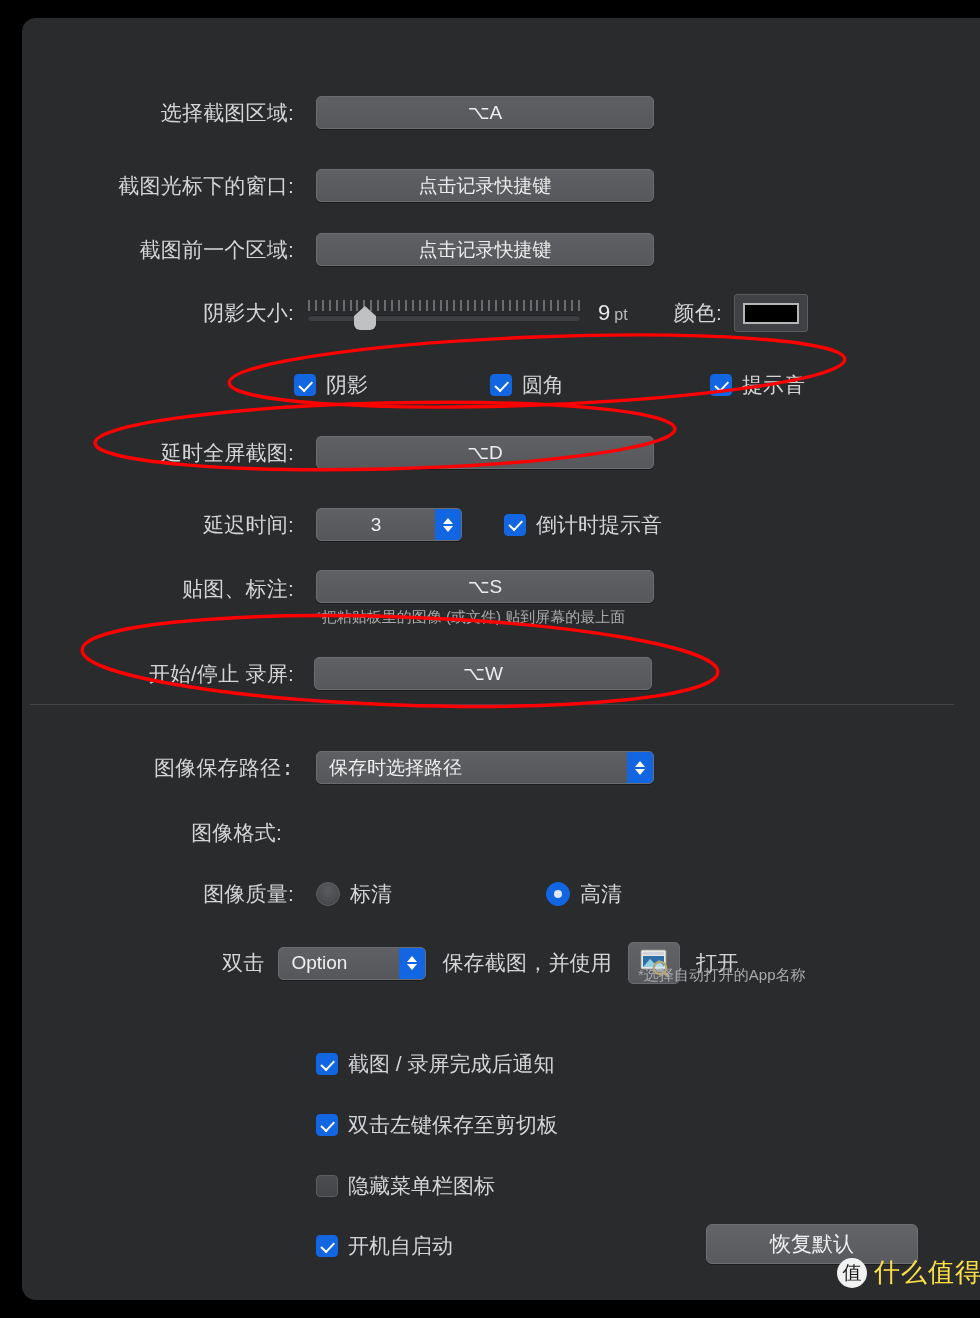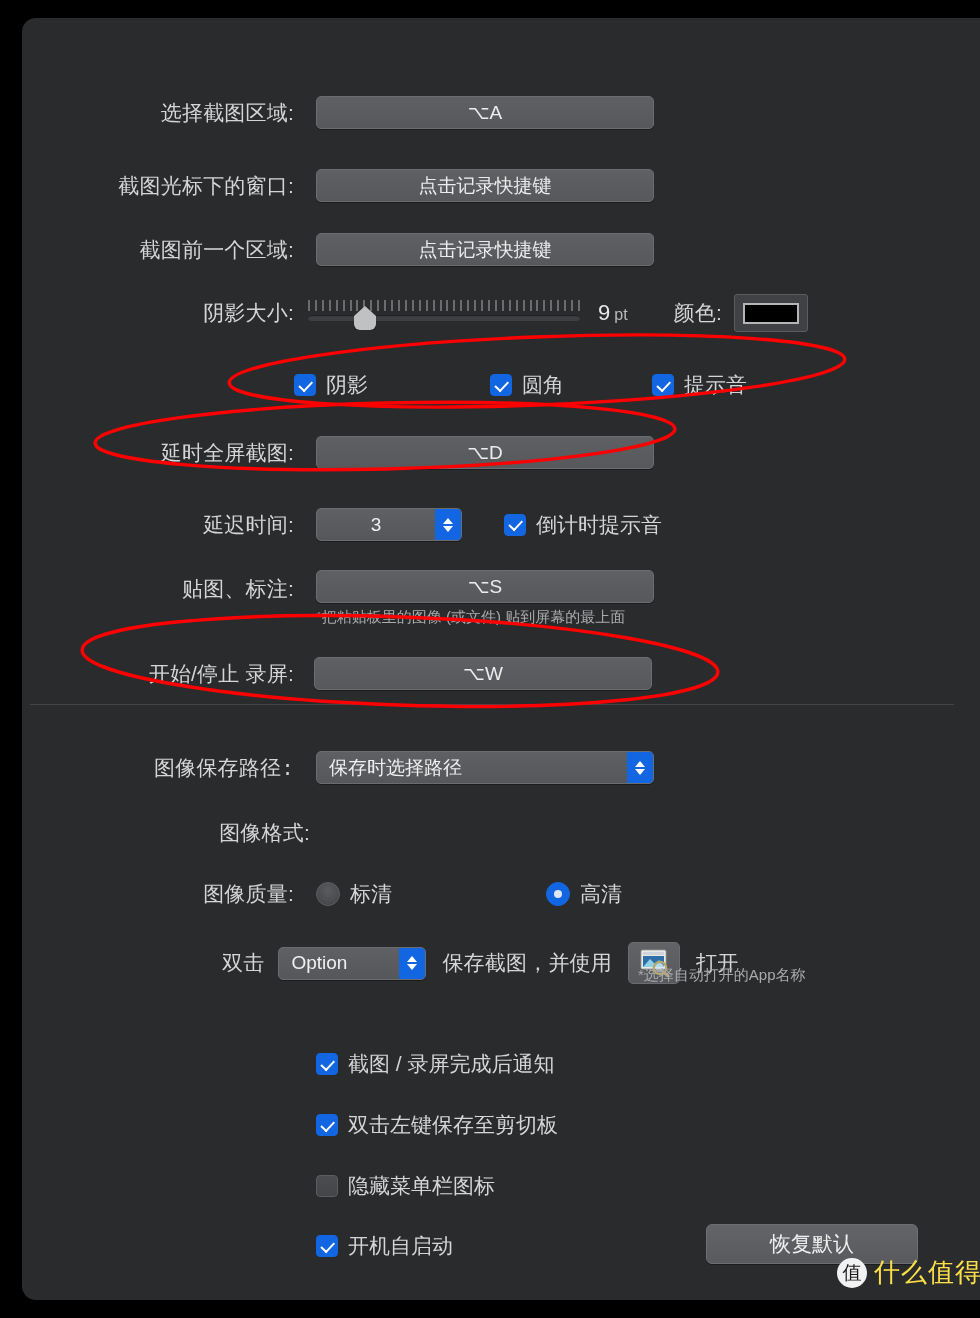--- a/index.html
+++ b/index.html
@@ -402,21 +402,21 @@
       <div class="colorwell" style="margin-left:12px;">
         <div class="sw"></div>
       </div>
     </div>
 
     <div class="row" style="left:272px; top:353px; width:560px;">
       <div class="cb-item" style="width:196px;">
         <span class="cb on"></span>
         <span class="t">阴影</span>
       </div>
-      <div class="cb-item" style="width:162px;">
+      <div class="cb-item" style="width:220px;">
         <span class="cb on"></span>
         <span class="t">圆角</span>
       </div>
       <div class="cb-item">
         <span class="cb on"></span>
         <span class="t">提示音</span>
       </div>
     </div>
 
     <div class="row" style="left:90px; top:418px; width:564px;">
@@ -456,21 +456,21 @@
       <div class="lbl" style="width:156px;">图像保存路径:</div>
       <div class="popup" style="width:338px; margin-left:22px;">
         <span>保存时选择路径</span>
         <span class="chev">
             <i class="up"></i>
             <i class="down"></i>
           </span>
       </div>
     </div>
 
-    <div class="row" style="left:132px; top:801px;gap:36px;">
+    <div class="row" style="left:104px; top:801px;gap:36px;">
       <div class="lbl" style="width:156px;">图像格式:</div>
     </div>
 
     <div class="row" style="left:116px; top:862px;">
       <div class="lbl" style="width:156px;">图像质量:</div>
       <div class="cb-item" style="margin-left:22px; width:230px;">
         <span class="radio off"></span>
         <span class="t">标清</span>
       </div>
       <div class="cb-item">

